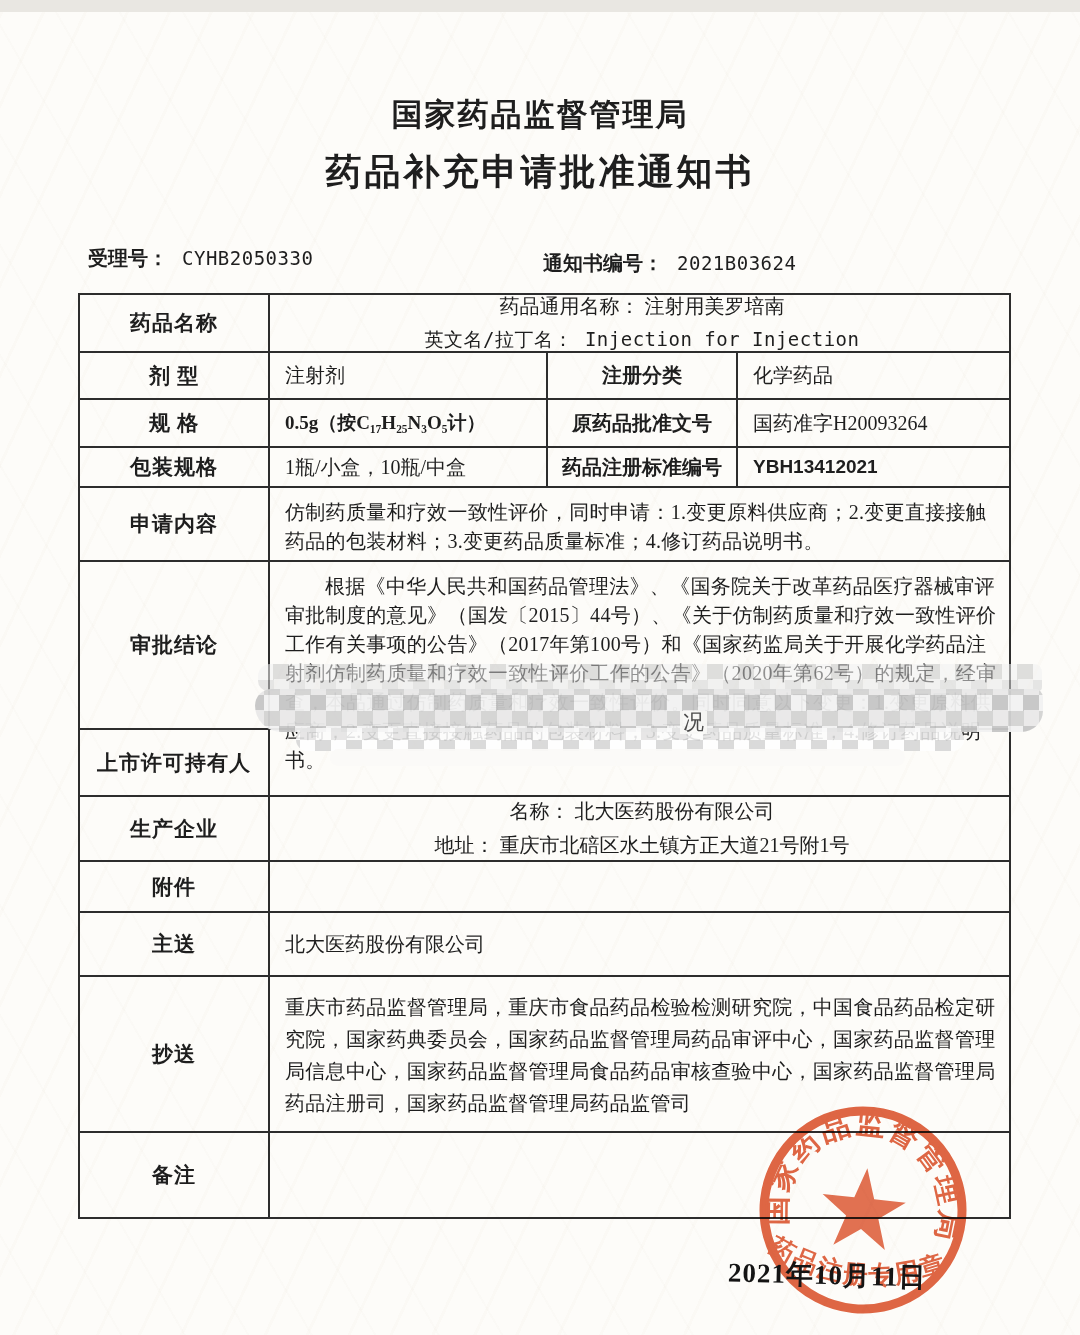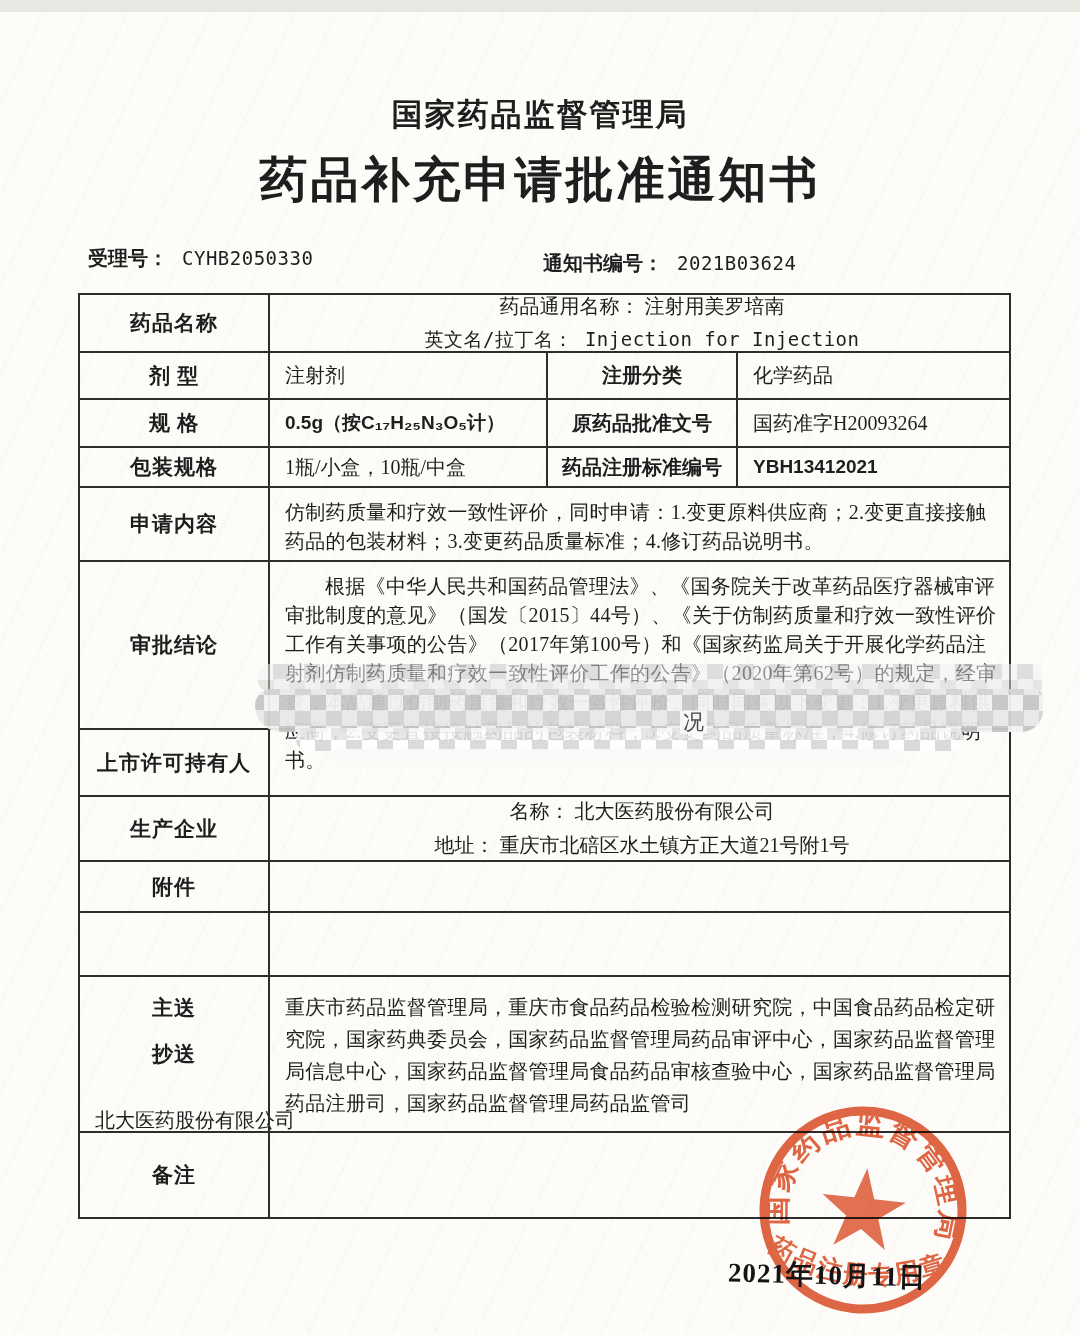--- a/index.html
+++ b/index.html
@@ -14,21 +14,21 @@
     font-family:"Liberation Serif","DejaVu Serif",serif;
     color:#1e1e1e;
     overflow:hidden;
   }
   .agency{
     position:absolute;left:0;top:82px;width:100%;
     text-align:center;font-size:31px;font-weight:700;letter-spacing:2px;
   }
   .doc-title{
     position:absolute;left:0;top:136px;width:100%;
-    text-align:center;font-size:48px;font-weight:600;letter-spacing:3px;
+    text-align:center;font-size:36px;font-weight:600;letter-spacing:3px;
   }
   .ref-left{position:absolute;left:88px;top:233px;font-size:20px;}
   .ref-right{position:absolute;left:543px;top:238px;font-size:20px;}
   .ref-label{font-weight:700;}
   .mono{font-family:"DejaVu Sans Mono","Liberation Mono",monospace;font-size:19px;letter-spacing:0.5px;}
   .ref-left .mono,.ref-right .mono{margin-left:14px;}
 
   .doc-table{
     position:absolute;left:78px;top:281px;width:929px;height:922px;
     border:2px solid #2d2d2d;box-sizing:content-box;
@@ -40,21 +40,21 @@
     width:190px;flex:0 0 190px;border-right:2px solid #2d2d2d;
     align-items:center;justify-content:center;
     font-weight:700;font-size:21px;text-align:center;letter-spacing:1px;
   }
   .c-label2{
     width:190px;flex:0 0 190px;border-right:2px solid #2d2d2d;
     align-items:center;justify-content:center;
     font-weight:700;font-size:20px;text-align:center;
   }
   .c-val{flex:1 1 auto;align-items:center;padding:4px 10px 4px 15px;font-size:20px;}
-  .c-val.bordered{border-right:2px solid #2d2d2d;flex:0 0 278px;width:278px;}
+  .c-val.bordered{border-right:2px solid #2d2d2d;flex:0 0 278px;width:278px;font-family:Liberation Serif, serif;}
   .c-val.top{align-items:flex-start;}
   .two-line{display:flex;flex-direction:column;justify-content:center;gap:7px;line-height:1.35;}
   .para{font-size:20px;line-height:1.45;padding-top:6px;letter-spacing:0.3px;}
   .para.indent{text-indent:2em;}
   .cc-para{font-size:20px;line-height:1.6;padding-top:10px;letter-spacing:0.3px;}
   .val-sans{font-family:"Liberation Sans","DejaVu Sans",sans-serif;font-weight:600;font-size:19px;}
 
   
   .px{
     position:absolute;z-index:5;
@@ -152,21 +152,21 @@
       <div class="c c-val two-line">
         <div>名称： 北大医药股份有限公司</div>
         <div>地址： 重庆市北碚区水土镇方正大道21号附1号</div>
       </div>
     </div>
 
     <div class="t-row" style="height:51px;">
       <div class="c c-label">附件</div>
     </div>
 
-    <div class="t-row" style="height:64px;flex-direction:column;">
+    <div class="t-row" style="height:64px;">
       <div class="c c-label">主送</div>
       <div class="c c-val">北大医药股份有限公司</div>
     </div>
 
     <div class="t-row" style="height:156px;">
       <div class="c c-label">抄送</div>
       <div class="c c-val top">
         <div class="cc-para">重庆市药品监督管理局，重庆市食品药品检验检测研究院，中国食品药品检定研究院，国家药典委员会，国家药品监督管理局药品审评中心，国家药品监督管理局信息中心，国家药品监督管理局食品药品审核查验中心，国家药品监督管理局药品注册司，国家药品监督管理局药品监管司</div>
       </div>
     </div>

